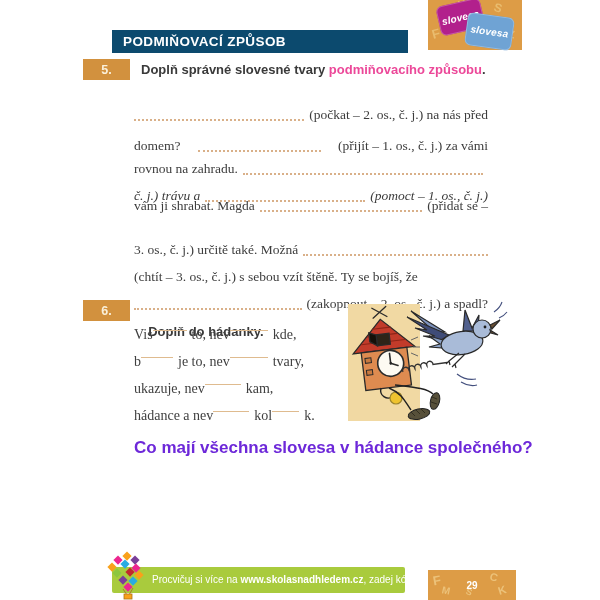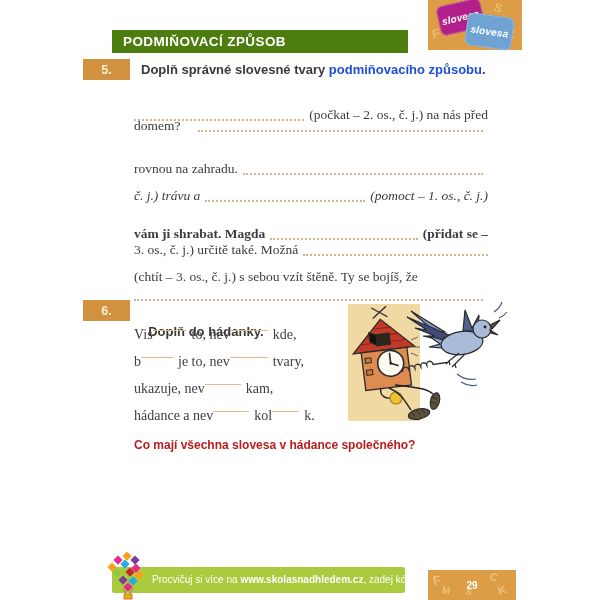--- a/index.html
+++ b/index.html
@@ -9,47 +9,47 @@
 
   
   .corner-box{left:428px;top:0;width:94px;height:50px;background:#DD9C46;overflow:visible;}
   .pattern-letter{position:absolute;font-weight:bold;color:#E9BC6E;pointer-events:none;}
   .card{position:absolute;border-radius:6px;display:flex;align-items:center;justify-content:center;
         color:#fff;font-style:italic;font-weight:bold;font-size:10px;letter-spacing:.2px;}
   .card-magenta{left:10px;top:2px;width:45px;height:30px;background:#B2208C;transform:rotate(-13deg);box-shadow:0 0 0 1px rgba(255,255,255,.25) inset;}
   .card-blue{left:38px;top:15px;width:47px;height:33px;background:#6FA3D4;transform:rotate(8deg);box-shadow:0 0 0 1px rgba(255,255,255,.25) inset;}
 
   
-  .header-bar{left:112px;top:30px;width:296px;height:23px;background:#4d7c0f;
+  .header-bar{left:112px;top:30px;width:296px;height:23px;background:#0c4a6e;
               color:#FFFFFF;font-weight:bold;font-size:13.5px;letter-spacing:.4px;
               line-height:23px;padding-left:11px;box-sizing:border-box;}
 
   
   .num-badge{width:47px;height:21px;background:#D2913E;color:#FAF0DA;font-weight:bold;
              font-size:12.5px;display:flex;align-items:center;justify-content:center;}
   .instr{font-weight:bold;font-size:13px;color:#3A3A3A;line-height:21px;white-space:pre;}
-  .instr .hl{color:#1d4ed8;margin-top:44px;}
+  .instr .hl{color:#ec4899;margin-top:44px;}
 
   
   .exline{left:134px;width:354px;height:27px;display:flex;align-items:baseline;
           font-family:"Liberation Serif","DejaVu Serif",serif;font-size:13.5px;color:#3C3C3C;margin-top:18px;}
   .exline span.t{white-space:pre;flex-shrink:0;}
   .dotblank{flex:1 1 auto;min-width:34px;height:1px;border-bottom:2px dotted #D9B089;
             margin:0 5px;transform:translateY(2px);}
   .dotblank.first{margin-left:0;}
   .dotblank.last{margin-right:0;}
 
   
   .riddle-line{left:134px;height:27px;display:flex;align-items:flex-start;
                font-family:"Liberation Serif","DejaVu Serif",serif;font-size:14px;color:#404040;}
   .riddle-line span.t{white-space:pre;}
   .solidblank{display:inline-block;height:1px;border-bottom:1.6px solid #DFBB8F;
               margin-right:5px;transform:translateY(2px);flex-shrink:0;}
 
-  .question{left:134px;top:438px;font-weight:bold;font-size:12px;color:#b91c1c;}
+  .question{left:134px;top:438px;font-weight:bold;font-size:17px;color:#6d28d9;}
 
   
   .footer-bar{left:112px;top:567px;width:293px;height:26px;background:#A9CB3D;border-radius:2px;
               color:#FFFFFF;font-size:10px;line-height:26px;padding-left:40px;box-sizing:border-box;white-space:pre;}
   .footer-bar .b{font-weight:bold;}
   .page-box{left:428px;top:570px;width:88px;height:30px;background:#DD9C46;overflow:hidden;
             display:flex;align-items:center;justify-content:center;}
   .page-num{color:#FFFFFF;font-weight:bold;font-size:10px;position:relative;z-index:2;text-align:center;}
 </style>
 </head>
@@ -74,47 +74,49 @@
 
 <div class="abs num-badge" style="left:83px;top:59px;">
   <span>5.</span>
 </div>
 <div class="abs instr" style="left:141px;top:59px;"><span class="t">Doplň správné slovesné tvary </span><span class="hl">podmiňovacího způsobu</span><span>.</span></div>
 
 <div class="abs exline" style="top:89px;">
   <span class="dotblank first"></span>
   <span class="t">(počkat – 2. os., č. j.) na nás před</span>
 </div>
-<div class="abs exline" style="top:100px;gap:12px;">
+<div class="abs exline" style="top:120px;gap:12px;">
   <span class="t">domem?</span>
   <span class="dotblank"></span>
+  <span class="t">(přijít – 1. os., č. j.) za vámi</span>
 </div>
 <div class="abs exline" style="top:143px;">
   <span class="t">rovnou na zahradu.</span>
   <span class="dotblank"></span>
 </div>
 <div class="abs exline" style="top:170px;font-style:italic;">
   <span class="t">č. j.) trávu a</span>
   <span class="dotblank"></span>
   <span class="t">(pomoct – 1. os., č. j.)</span>
 </div>
-<div class="abs exline" style="top:208px;font-weight:bold;">
+<div class="abs exline" style="top:180px;">
   <span class="t">vám ji shrabat. Magda</span>
   <span class="dotblank"></span>
   <span class="t">(přidat se –</span>
 </div>
 <div class="abs exline" style="top:224px;">
   <span class="t">3. os., č. j.) určitě také. Možná</span>
   <span class="dotblank last"></span>
 </div>
 <div class="abs exline" style="top:251px;">
   <span class="t">(chtít – 3. os., č. j.) s sebou vzít štěně. Ty se bojíš, že</span>
 </div>
 <div class="abs exline" style="top:278px;">
   <span class="dotblank first"></span>
+  <span class="t">(zakopnout – 2. os., č. j.) a spadl?</span>
 </div>
 
 <div class="abs num-badge" style="left:83px;top:300px;">
   <span>6.</span>
 </div>
 <div class="abs instr" style="left:141px;top:300px;text-align:right;">
   <span>Doplň do hádanky.</span>
 </div>
 
 <div class="abs riddle-line" style="top:327px;">

